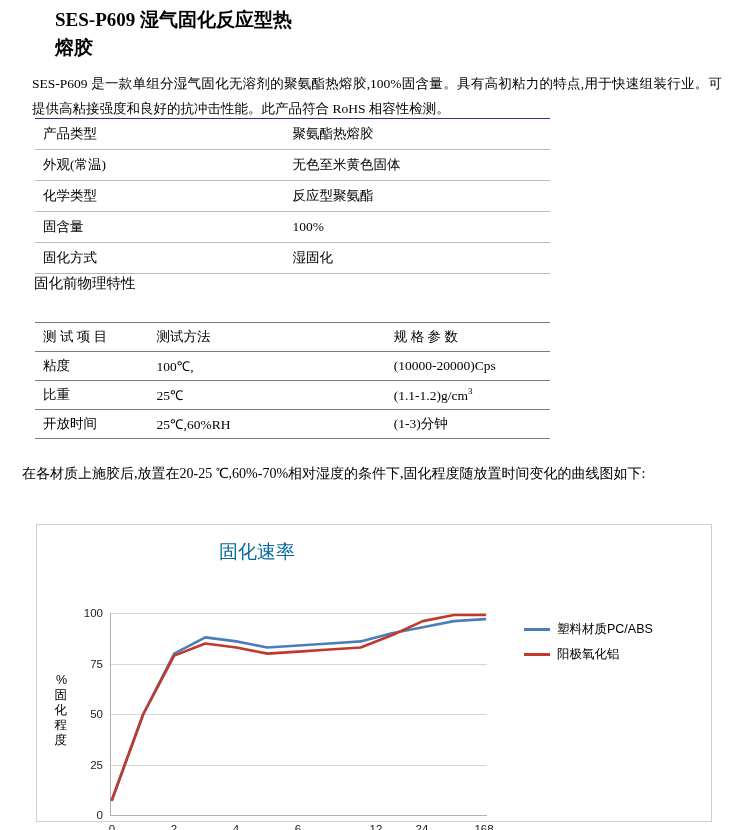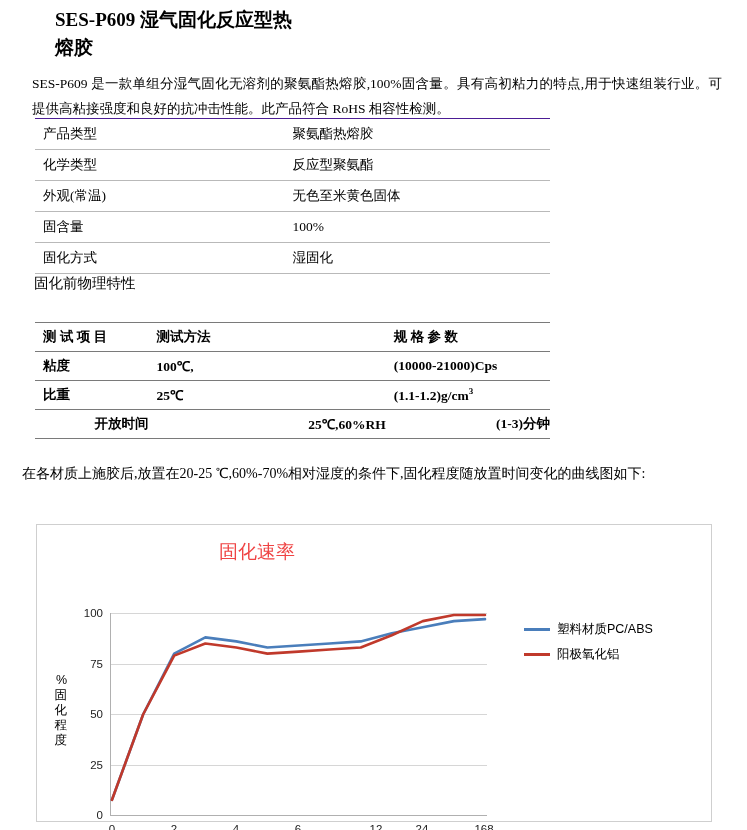--- a/index.html
+++ b/index.html
@@ -79,32 +79,32 @@
     left: 35px;
     top: 322px;
     width: 515px;
     border-collapse: collapse;
     font-size: 13.5px;
   }
   .table2 td, .table2 th {
     border-bottom: 1px solid #7a7a7a;
     padding: 5px 0 5px 8px;
     text-align: left;
-    font-weight: bold;
+    font-weight: normal;
     height: 17px;
     vertical-align: middle;
   }
   .table2 thead th {
     border-top: 1px solid #7a7a7a;
     border-bottom: 1px solid #7a7a7a;
   }
   .table2 .c1 { width: 112px; }
   .table2 .c2 { width: 240px; }
   .table2 .c3 { width: 163px; }
-  .table2 tbody tr:last-child td { border-bottom: 1px solid #7a7a7a; text-align: right; }
+  .table2 tbody tr:last-child td { border-bottom: 1px solid #7a7a7a; }
   .sup { font-size: 9px; vertical-align: super; }
 
   
   .para2 {
     position: absolute;
     left: 22px;
     top: 460px;
     width: 710px;
     font-size: 14px;
     line-height: 28px;
@@ -122,21 +122,21 @@
     background: #fff;
     box-sizing: border-box;
   }
   .chart-title {
     position: absolute;
     left: 0;
     top: 14px;
     width: 440px;
     text-align: center;
     font-size: 19px;
-    color: #ef4444;
+    color: #0369a1;
     font-family: "Liberation Sans", sans-serif;
   }
   .plot {
     position: absolute;
     left: 73px;
     top: 47px;
     width: 377px;
     height: 203px;
     margin-top: 41px;
   }
@@ -218,26 +218,26 @@
 
   <div class="intro">SES-P609 是一款单组分湿气固化无溶剂的聚氨酯热熔胶,100%固含量。具有高初粘力的特点,用于快速组装行业。可提供高粘接强度和良好的抗冲击性能。此产品符合 RoHS 相容性检测。</div>
 
   <table class="table1">
     <tbody>
       <tr>
         <td class="col1">产品类型</td>
         <td class="col2">聚氨酯热熔胶</td>
       </tr>
       <tr>
+        <td class="col1">外观(常温)</td>
+        <td class="col2">无色至米黄色固体</td>
+      </tr>
+      <tr>
         <td class="col1">化学类型</td>
         <td class="col2">反应型聚氨酯</td>
-      </tr>
-      <tr>
-        <td class="col1">外观(常温)</td>
-        <td class="col2">无色至米黄色固体</td>
       </tr>
       <tr>
         <td class="col1">固含量</td>
         <td class="col2">100%</td>
       </tr>
       <tr>
         <td class="col1">固化方式</td>
         <td class="col2">湿固化</td>
       </tr>
     </tbody>
@@ -250,21 +250,21 @@
       <tr>
         <th class="c1">测 试 项 目</th>
         <th class="c2">测试方法</th>
         <th class="c3">规 格 参 数</th>
       </tr>
     </thead>
     <tbody>
       <tr>
         <td class="c1">粘度</td>
         <td class="c2">100℃,</td>
-        <td class="c3">(10000-21000)Cps</td>
+        <td class="c3">(10000-20000)Cps</td>
       </tr>
       <tr>
         <td class="c1">比重</td>
         <td class="c2">25℃</td>
         <td class="c3"><span>(1.1-1.2)g/cm</span><span class="sup">3</span></td>
       </tr>
       <tr>
         <td class="c1">开放时间</td>
         <td class="c2">25℃,60%RH</td>
         <td class="c3">(1-3)分钟</td>

